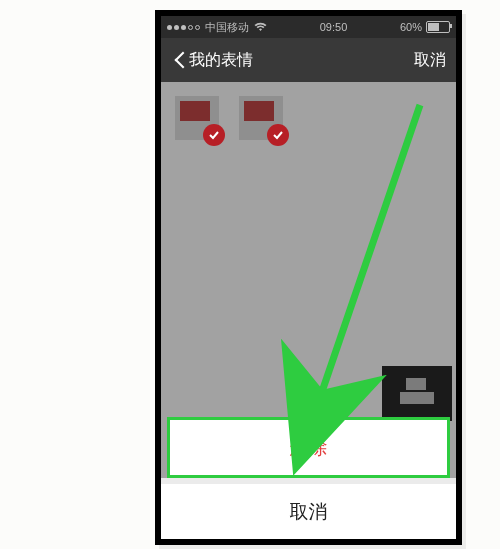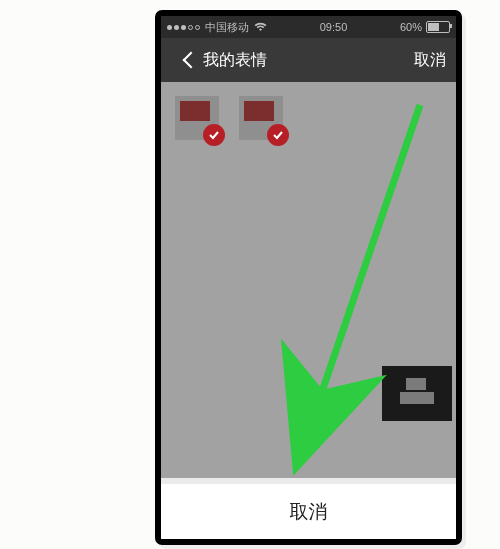--- a/index.html
+++ b/index.html
@@ -1,19 +1,19 @@
 <!DOCTYPE html>
 <html><head>
 <meta charset="utf-8">
 <style>
   html, body { margin:0; padding:0; background:#fff; font-family:-apple-system,"Helvetica Neue",Arial,sans-serif; }
   .canvas { width:500px; height:549px; background:#fcfcfa; position:relative; }
   .phone {
     position:absolute; left:155px; top:10px; width:307px; height:535px;
-    background:#000; border:3px solid #000; box-sizing:border-box; border-radius:7px;
+    background:#000; border:3px solid #000; box-sizing:border-box; border-radius:0;
     box-shadow:4px 4px 0 rgba(0,0,0,0.06);
   }
   .screen { position:absolute; left:3px; top:3px; right:3px; bottom:3px; background:#a2a2a2; overflow:hidden; }
 
   .statusbar {
     height:22px; background:#2b2b2b; color:#bfbfbf; font-size:11px; display:flex;
     align-items:center; justify-content:space-between; padding:0 6px;
   }
   .sb-left { display:flex; align-items:center; gap:5px; }
   .dots { display:flex; gap:2px; }
@@ -21,21 +21,21 @@
   .dot.hollow { background:transparent; border:1px solid #bfbfbf; box-sizing:border-box; }
   .sb-right { display:flex; align-items:center; gap:4px; }
   .battery { width:22px; height:10px; border:1px solid #bfbfbf; border-radius:2px; position:relative; }
   .battery::after { content:""; position:absolute; right:-3px; top:2px; width:2px; height:4px; background:#bfbfbf; }
   .battery .fill { position:absolute; left:1px; top:1px; bottom:1px; width:48%; background:#bfbfbf; }
 
   .navbar {
     height:44px; background:#393939; display:flex; align-items:center; color:#fff;
     font-size:16px; position:relative;
   }
-  .back { display:flex; align-items:center; gap:6px; padding-left:24px; }
+  .back { display:flex; align-items:center; gap:0; padding-left:16px; }
   .chev { width:10px; height:10px; border-left:2px solid #fff; border-bottom:2px solid #fff; transform:rotate(45deg); }
   .nav-title { position:absolute; left:0; right:0; text-align:center; font-size:17px; pointer-events:none; }
   .nav-right { position:absolute; right:10px; }
 
   .grid { padding:14px 14px; display:flex; gap:20px; }
   .thumb { width:44px; height:44px; background:#8f8f8f; position:relative; }
   .thumb .img { position:absolute; left:5px; top:5px; width:30px; height:20px; background:#7c2d2d; }
   .thumb .check {
     position:absolute; right:-6px; bottom:-6px; width:22px; height:22px; border-radius:50%;
     background:#b71f26; display:flex; align-items:center; justify-content:center;
@@ -115,20 +115,21 @@
           </div>
         </div>
       </div>
 
       <div class="preview">
         <div class="p1"></div>
           <div class="p2"></div>
       </div>
 
       <div class="sheet">
+        <div class="row delete">删除</div>
         <div class="sep"></div>
         <div class="row cancel">取消</div>
       </div>
 
     </div>
   </div>
 
   <svg class="arrow" width="500" height="549">
     <defs>
       <marker id="ah" markerWidth="18" markerHeight="16" refX="15" refY="8" orient="auto">

